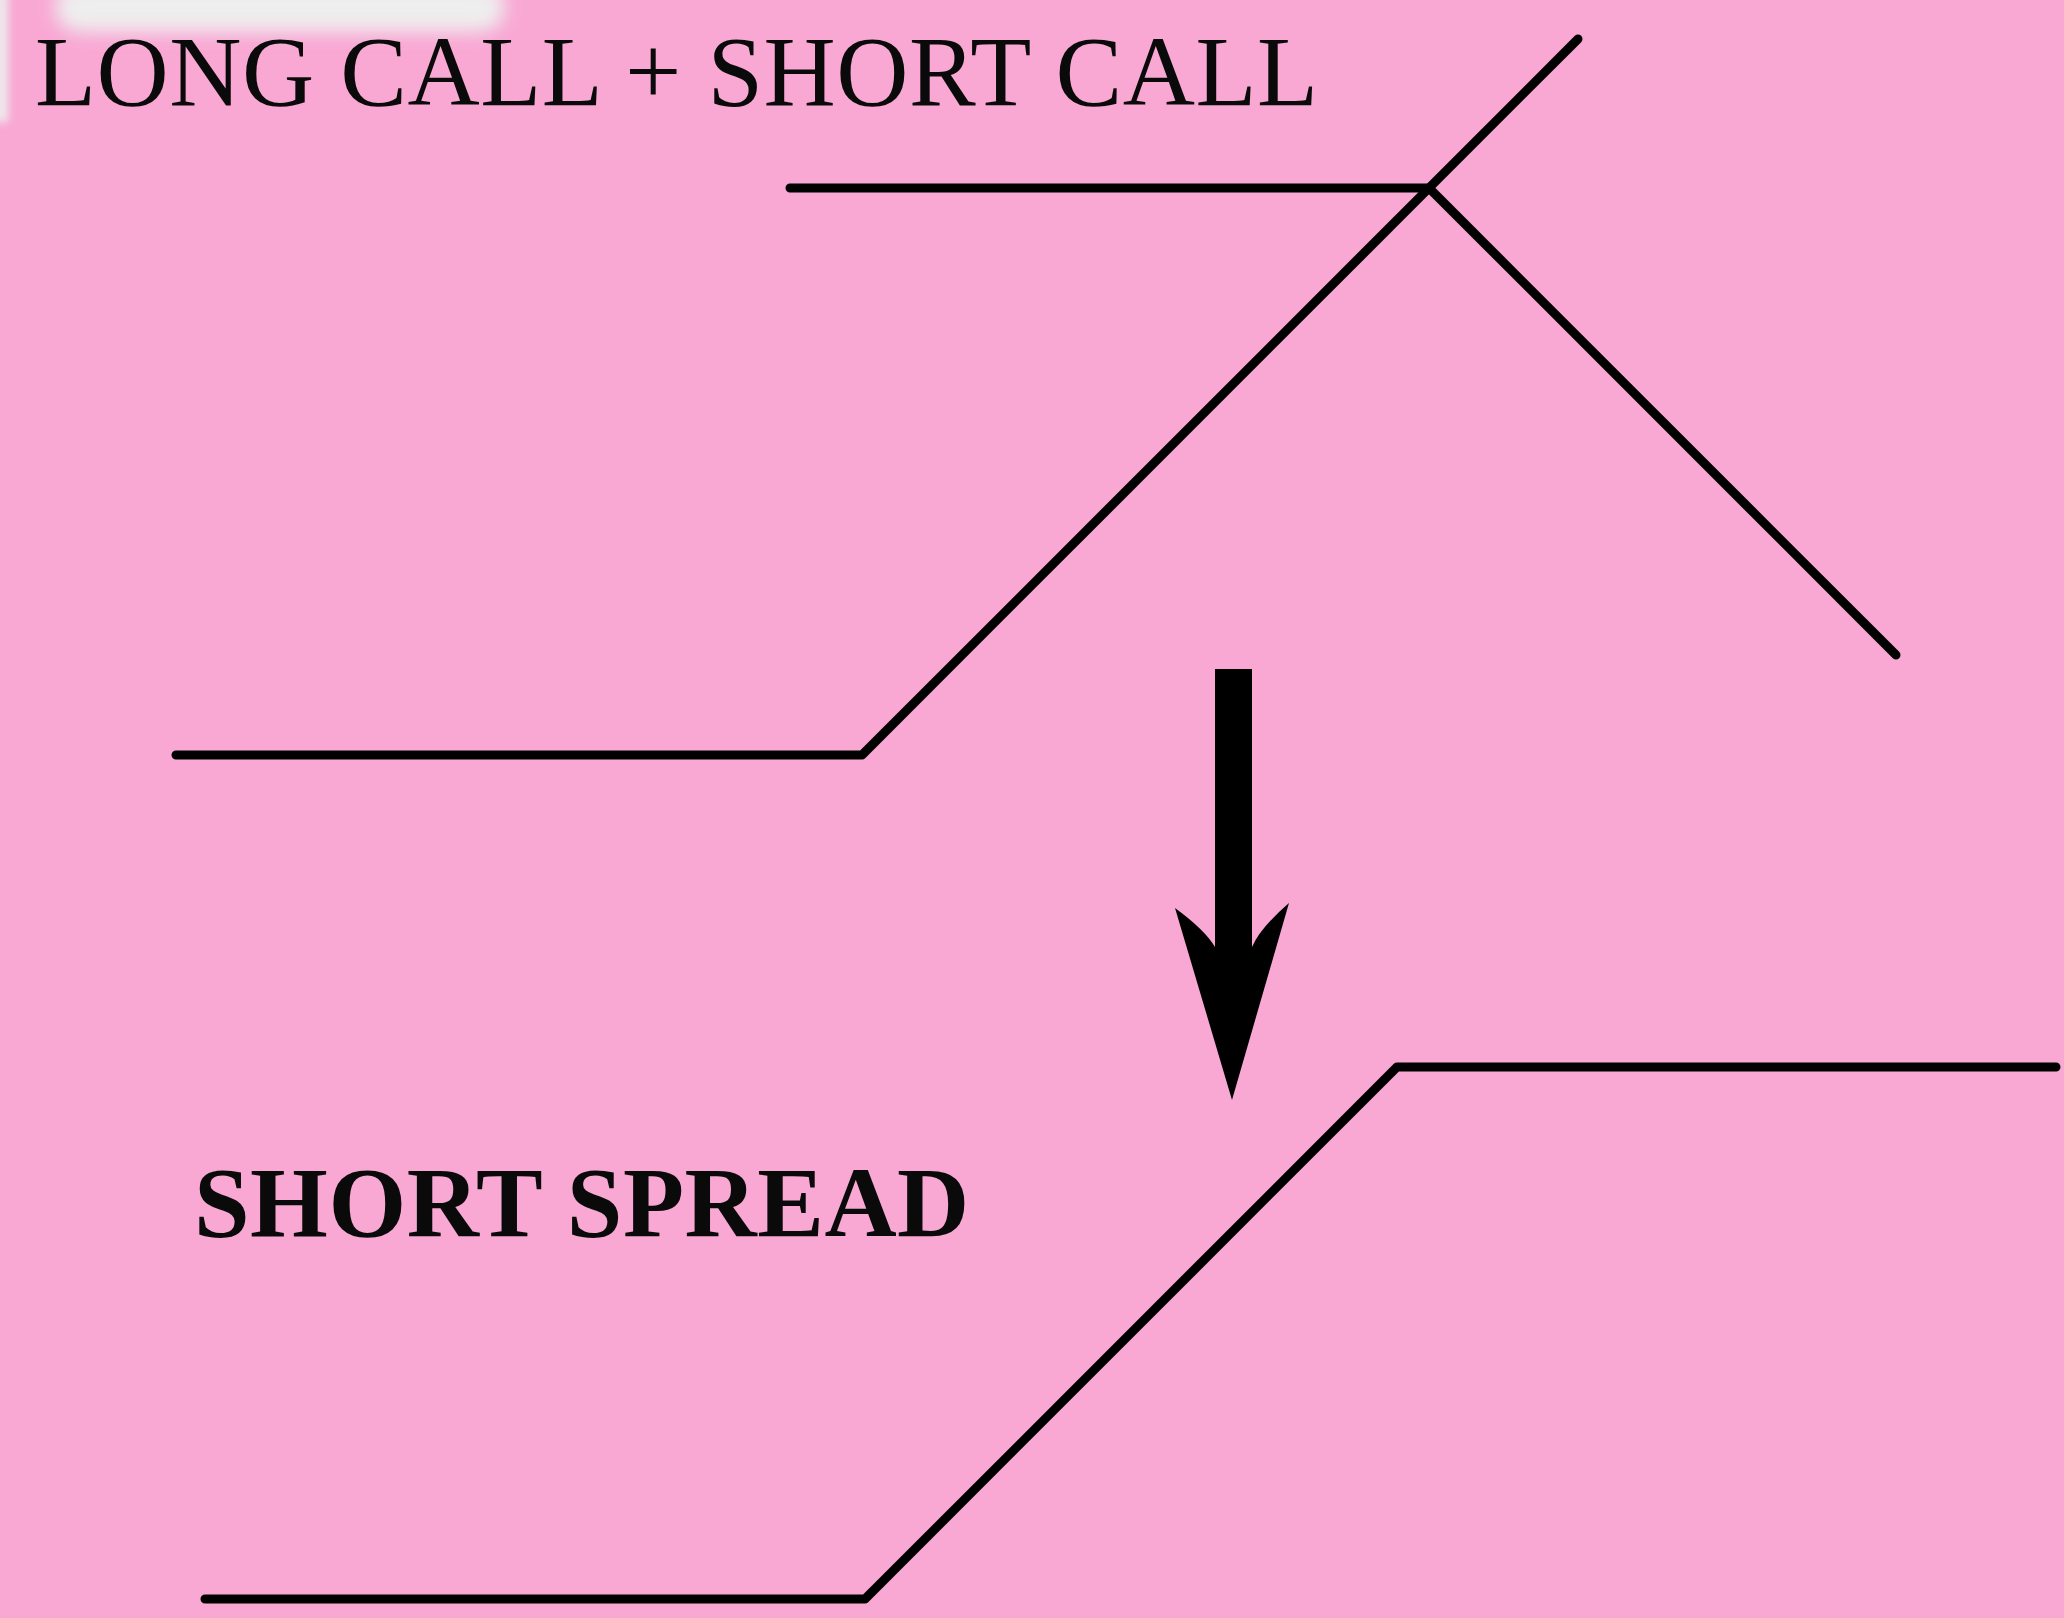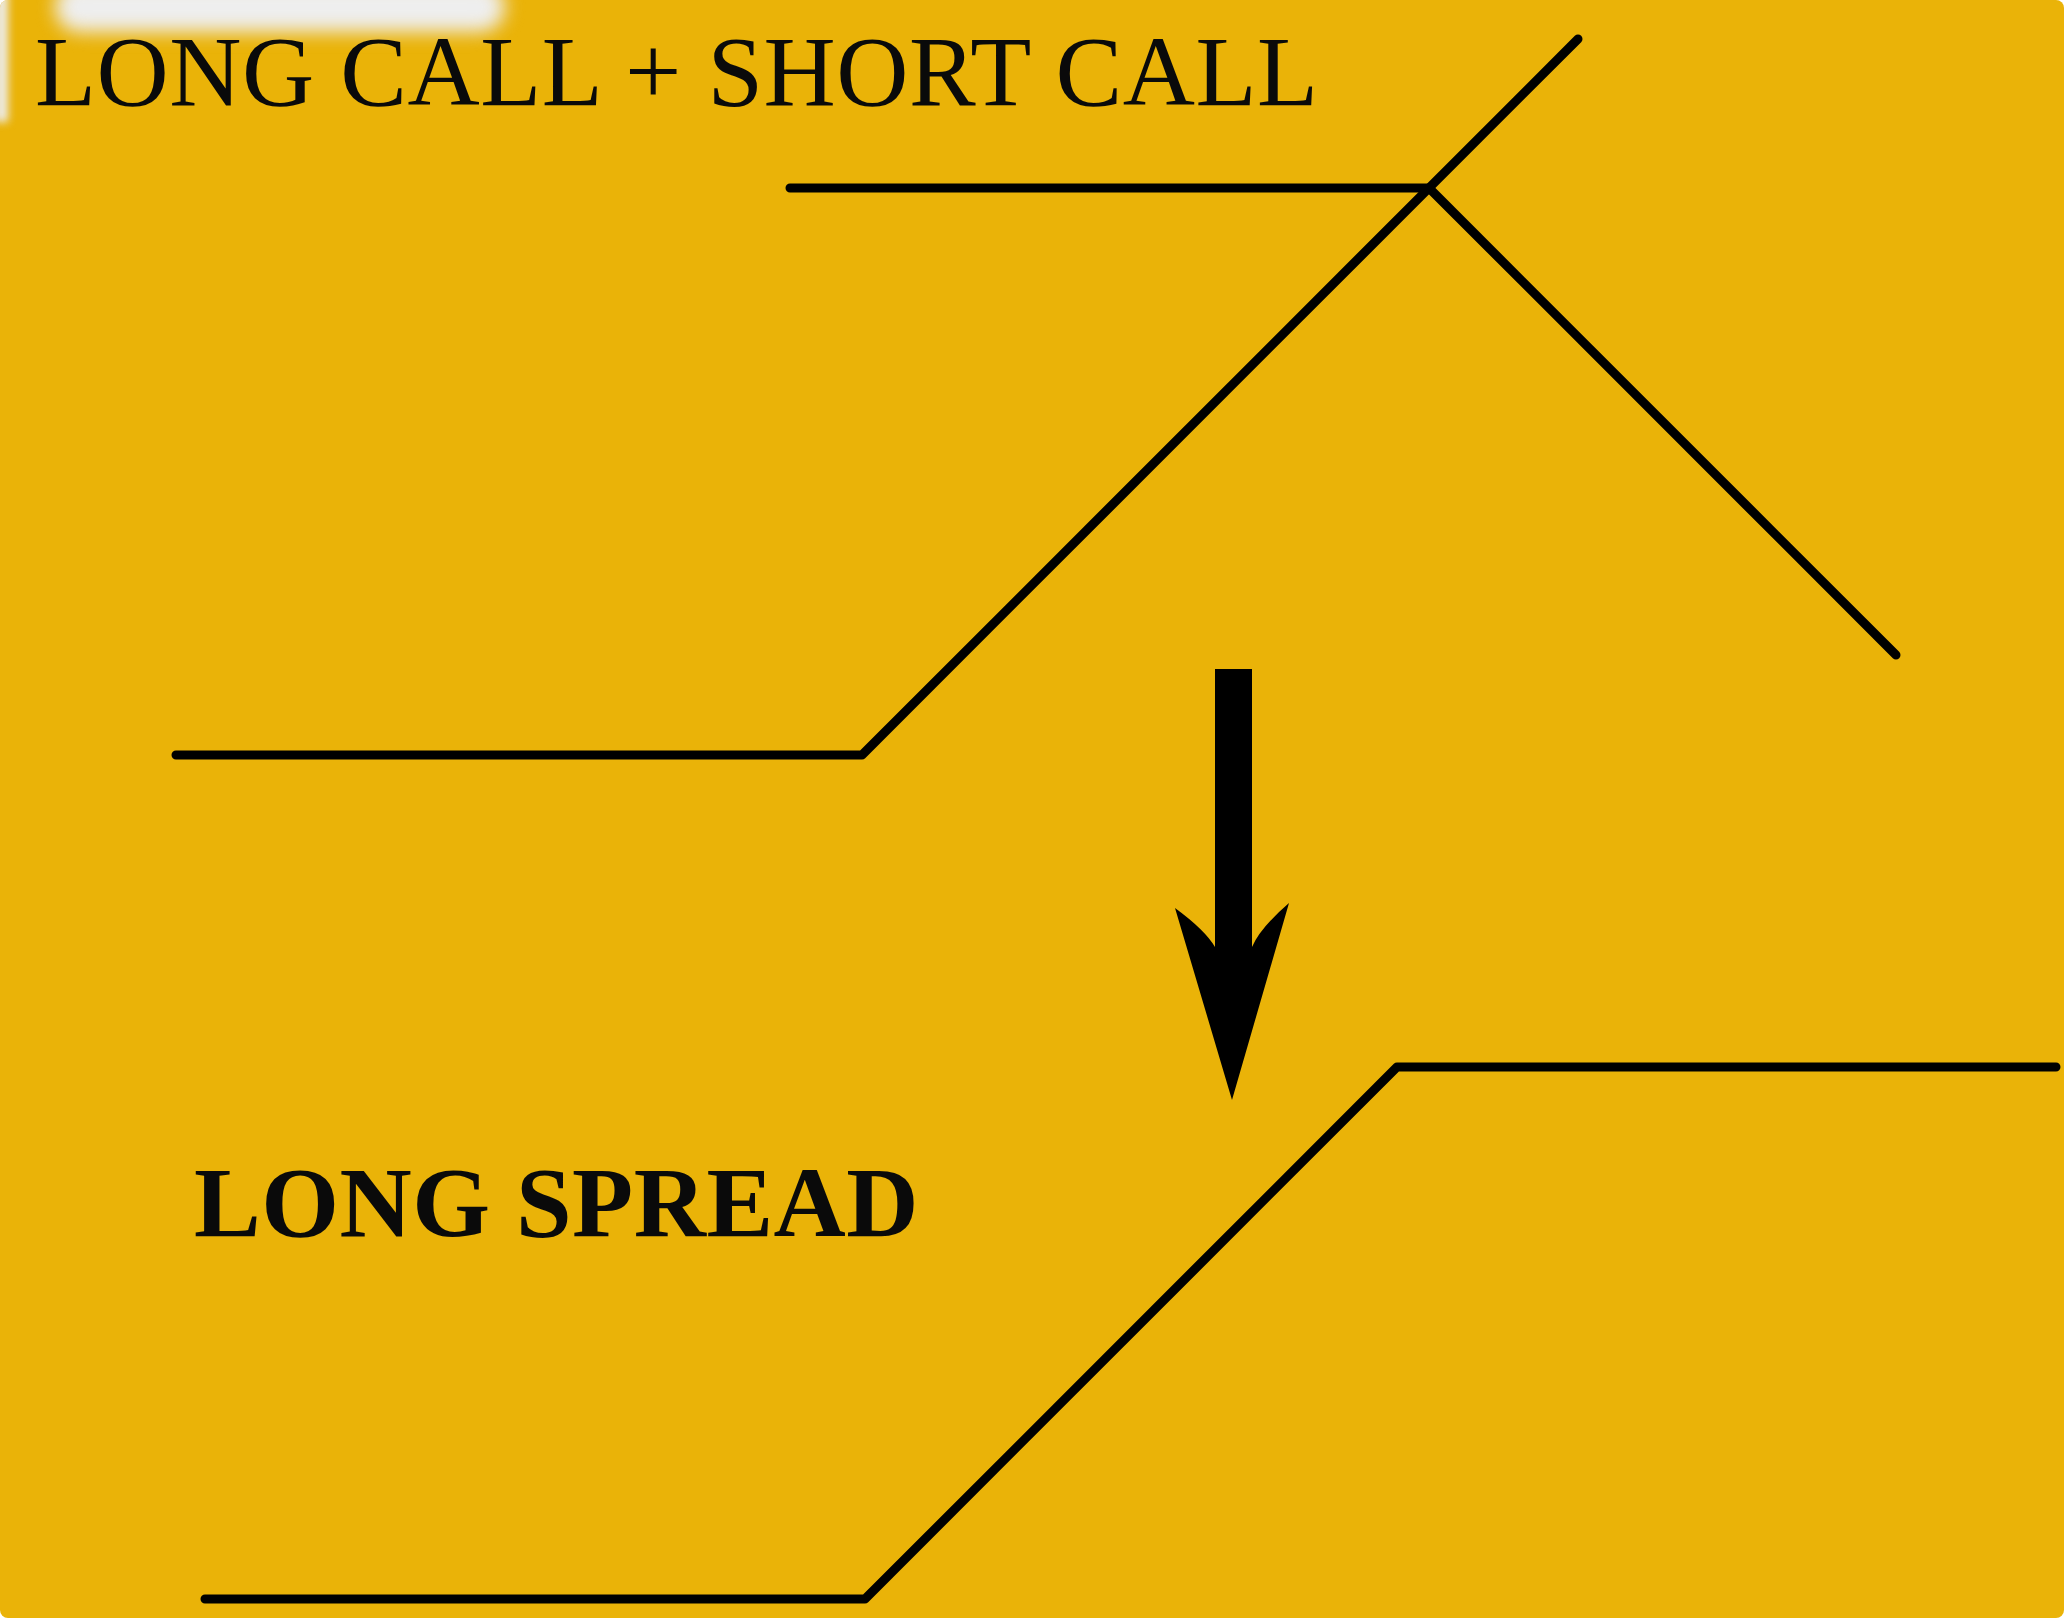--- a/index.html
+++ b/index.html
@@ -4,24 +4,23 @@
 <style>
   html, body {
     margin: 0;
     padding: 0;
     background: #ffffff;
   }
   #stage {
     position: relative;
     width: 2064px;
     height: 1618px;
-    background: #eab308;
+    background: #f9a8d4;
     overflow: hidden;
     font-family: "Liberation Serif", "DejaVu Serif", serif;
-    border-radius: 8px;
   }
   
   .smudge {
     position: absolute;
     left: 55px;
     top: -18px;
     width: 450px;
     height: 50px;
     background: #eeeeee;
     border-radius: 25px;
@@ -89,15 +88,15 @@
 
     <polyline class="payoff-line" points="176,755 862,755 1578,39"></polyline>
 
     <polyline class="payoff-line" points="790,188 1429,188 1896,655"></polyline>
 
     <path class="transform-arrow" d="M 1215,669 L 1252,669 L 1252,947 Q 1260,928 1289,903 L 1232,1100 L 1175,908 Q 1205,930 1215,947 Z"></path>
 
     <polyline class="payoff-line" points="205,1599 865,1599 1397,1067 2056,1067"></polyline>
   </svg>
 
-  <div class="title-bottom">LONG SPREAD</div>
+  <div class="title-bottom">SHORT SPREAD</div>
 
 </div>
 
 </body></html>

